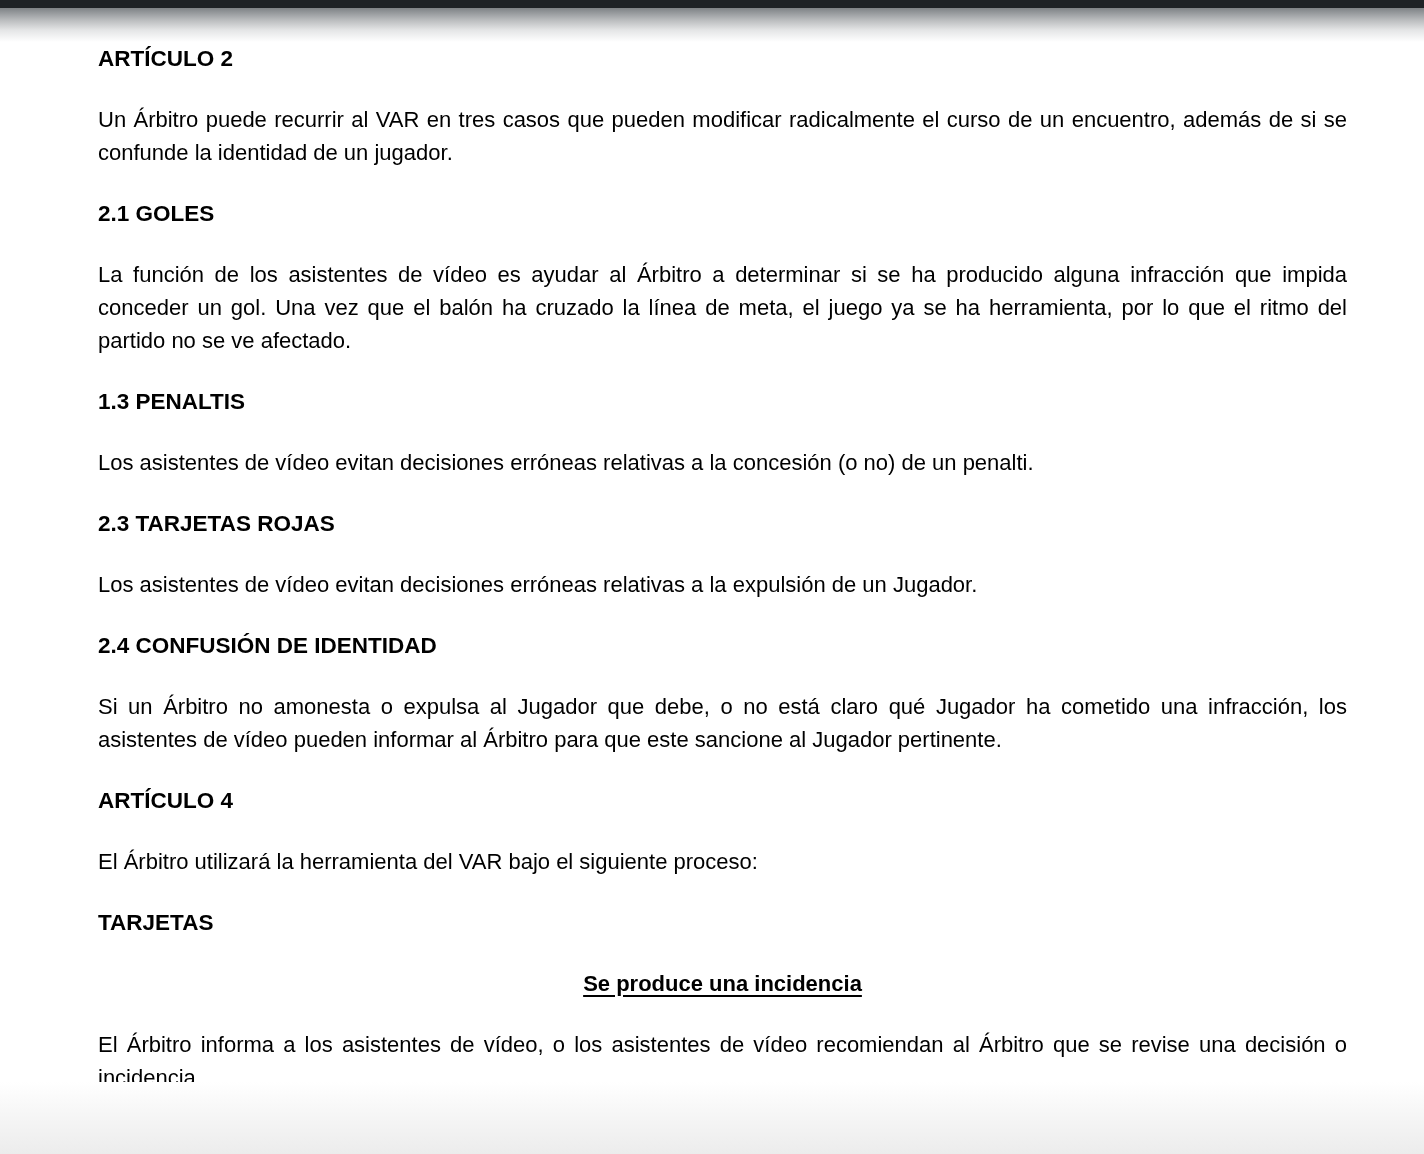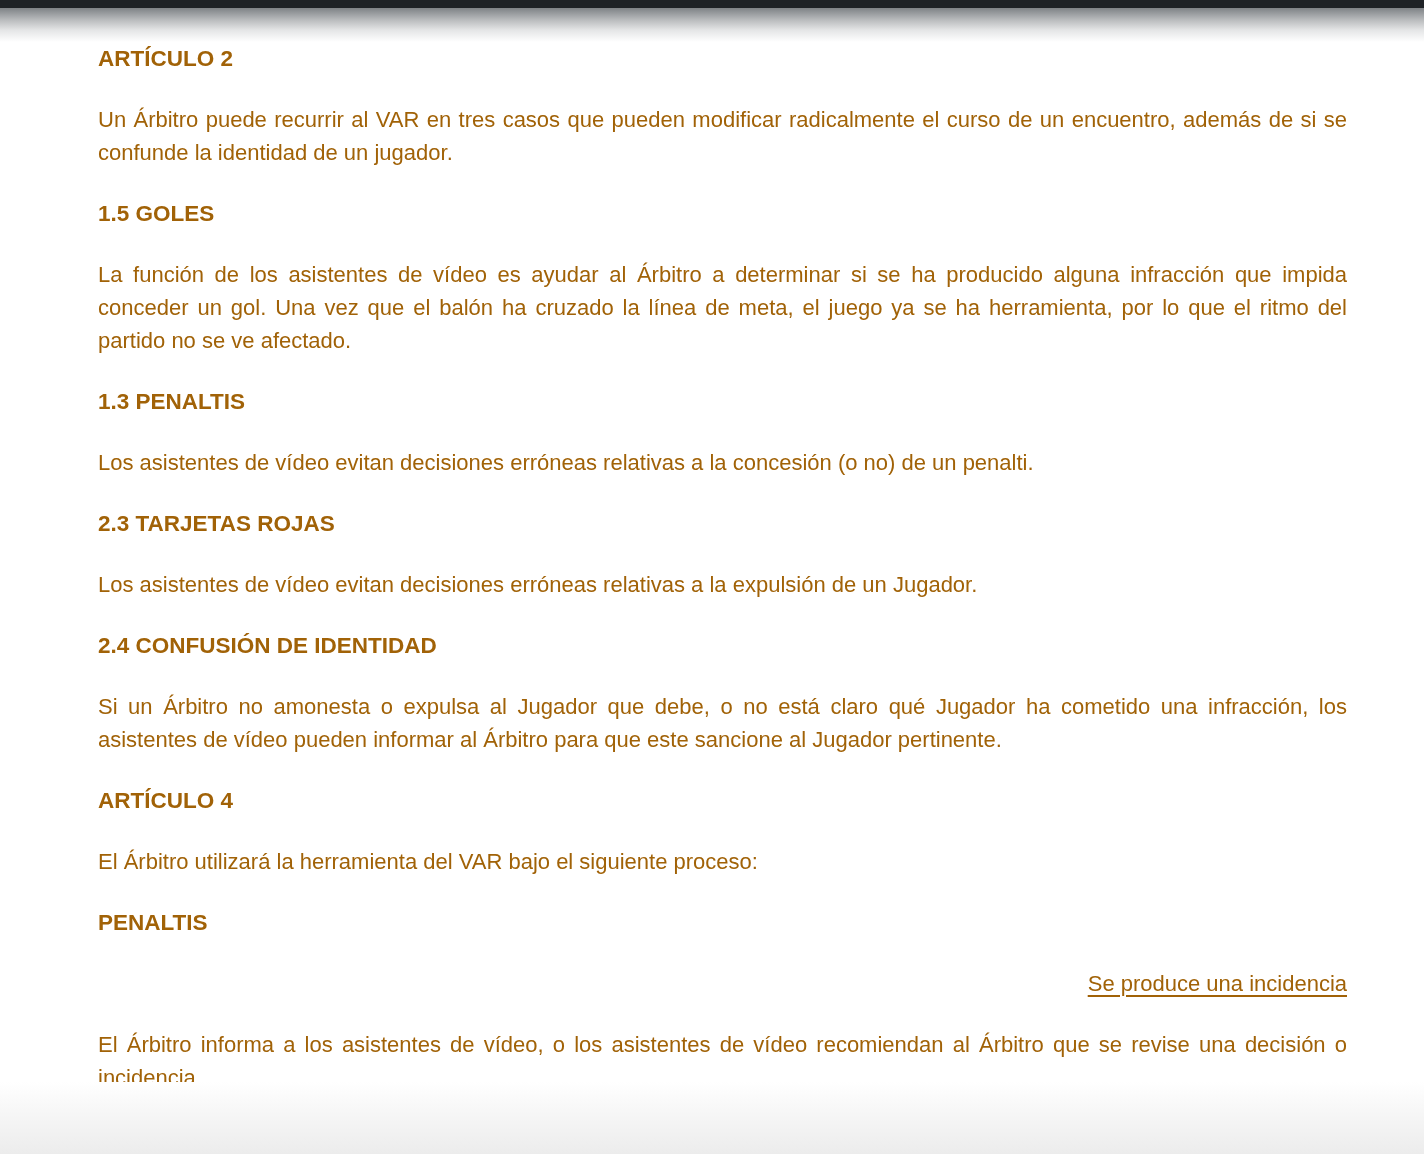--- a/index.html
+++ b/index.html
@@ -34,60 +34,60 @@
     position: absolute;
     left: 0; right: 0; bottom: 0;
     height: 72px;
     background: linear-gradient(to bottom, #ffffff 0%, #f6f6f6 45%, #ececec 100%);
   }
   .page-content {
     position: absolute;
     top: 0; left: 0;
     width: 1424px;
     padding: 42px 77px 0 98px;
-    color: #a16207;
+    color: #000000;
     font-size: 22px;
     line-height: 33px;
   }
   .block { margin-bottom: 28px; }
   .block.heading {
     font-weight: bold;
     font-size: 22.5px;
     text-align: left;
   }
   .block.paragraph {
     font-weight: normal;
     text-align: justify;
   }
   .block.underline {
-    font-weight: normal;
+    font-weight: bold;
     text-decoration: underline;
     text-underline-offset: 4px;
-    text-align: right;
+    text-align: center;
   }
 </style>
 </head>
 <body>
 
 <div class="viewport">
   <div class="top-edge"></div>
   <div class="top-shadow"></div>
 
   <div class="page-content" id="doc-content">
       <h2 class="block heading">ARTÍCULO 2</h2>
       <p class="block paragraph">Un Árbitro puede recurrir al VAR en tres casos que pueden modificar radicalmente el curso de un encuentro, además de si se confunde la identidad de un jugador.</p>
-      <h2 class="block heading">1.5 GOLES</h2>
+      <h2 class="block heading">2.1 GOLES</h2>
       <p class="block paragraph">La función de los asistentes de vídeo es ayudar al Árbitro a determinar si se ha producido alguna infracción que impida conceder un gol. Una vez que el balón ha cruzado la línea de meta, el juego ya se ha herramienta, por lo que el ritmo del partido no se ve afectado.</p>
       <h2 class="block heading">1.3 PENALTIS</h2>
       <p class="block paragraph">Los asistentes de vídeo evitan decisiones erróneas relativas a la concesión (o no) de un penalti.</p>
       <h2 class="block heading">2.3 TARJETAS ROJAS</h2>
       <p class="block paragraph">Los asistentes de vídeo evitan decisiones erróneas relativas a la expulsión de un Jugador.</p>
       <h2 class="block heading">2.4 CONFUSIÓN DE IDENTIDAD</h2>
       <p class="block paragraph">Si un Árbitro no amonesta o expulsa al Jugador que debe, o no está claro qué Jugador ha cometido una infracción, los asistentes de vídeo pueden informar al Árbitro para que este sancione al Jugador pertinente.</p>
       <h2 class="block heading">ARTÍCULO 4</h2>
       <p class="block paragraph">El Árbitro utilizará la herramienta del VAR bajo el siguiente proceso:</p>
-      <h2 class="block heading">PENALTIS</h2>
+      <h2 class="block heading">TARJETAS</h2>
       <p class="block underline">Se produce una incidencia</p>
       <p class="block paragraph">El Árbitro informa a los asistentes de vídeo, o los asistentes de vídeo recomiendan al Árbitro que se revise una decisión o incidencia.</p>
     </div>
 
   <div class="bottom-fade"></div>
 </div>
 
 </body></html>

